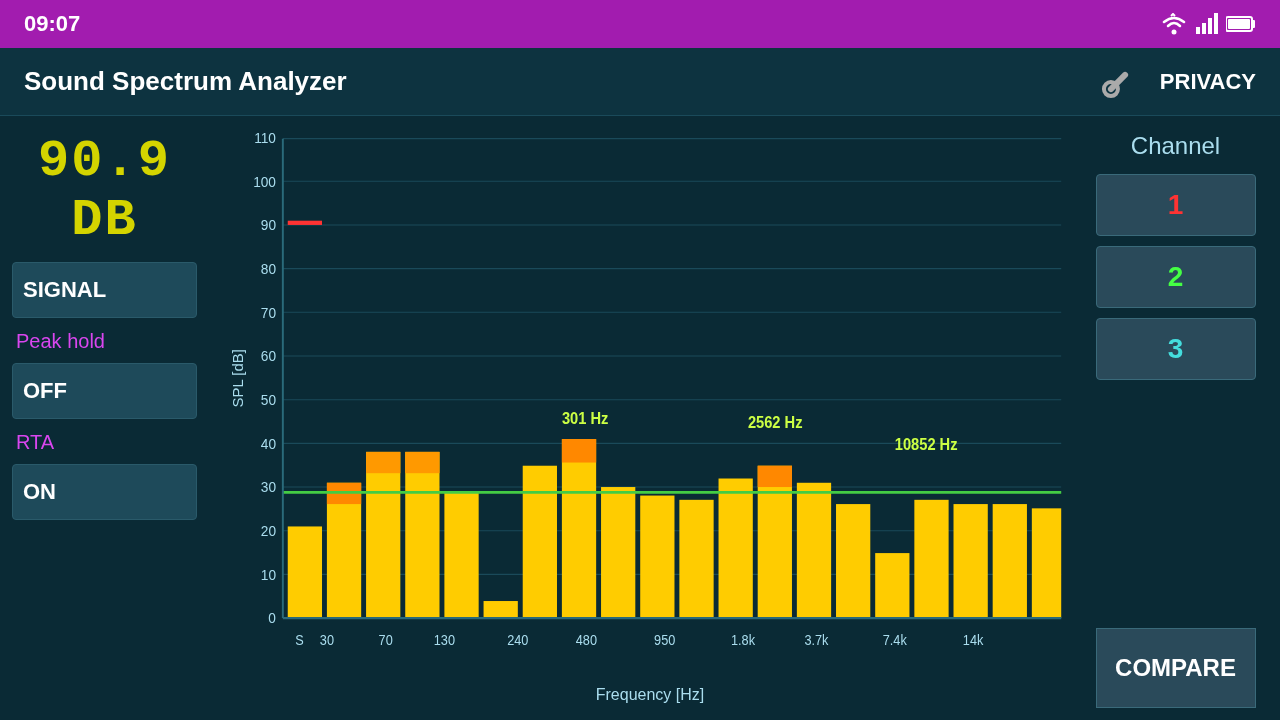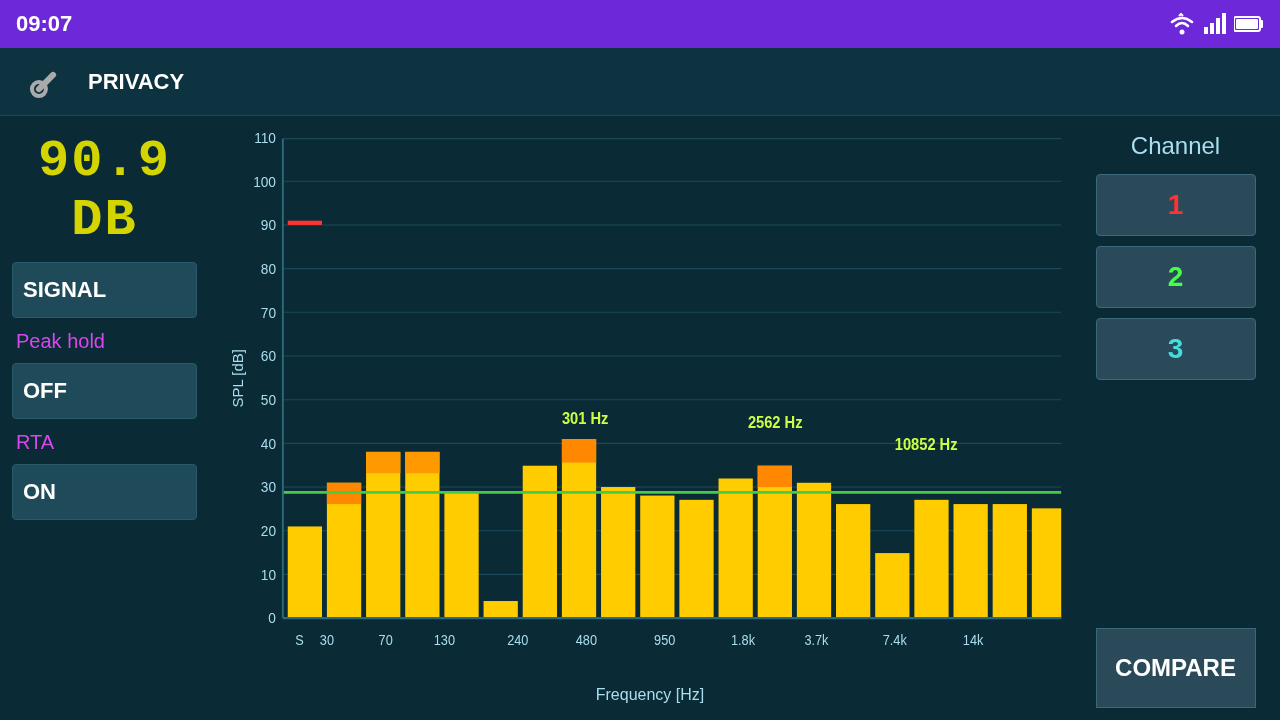--- a/index.html
+++ b/index.html
@@ -7,26 +7,26 @@
       width: 1280px;
       height: 720px;
       background: #0a2a35;
       font-family: 'Arial', sans-serif;
       color: #fff;
       overflow: hidden;
     }
 
     
     #status-bar {
-      background: #6d28d9;
+      background: #a21caf;
       height: 48px;
       display: flex;
       align-items: center;
       justify-content: space-between;
-      padding: 0 16px;
+      padding: 0 24px;
     }
     #status-time {
       font-size: 22px;
       font-weight: bold;
       color: #fff;
     }
     #status-icons {
       display: flex;
       align-items: center;
       gap: 8px;
@@ -200,20 +200,21 @@
 
     <svg width="30" height="18" viewBox="0 0 30 18">
       <rect x="0" y="2" width="26" height="14" rx="2" stroke="white" stroke-width="2" fill="none"></rect>
       <rect x="26" y="5" width="3" height="8" rx="1" fill="white"></rect>
       <rect x="2" y="4" width="22" height="10" rx="1" fill="white"></rect>
     </svg>
   </div>
 </div>
 
 <div id="header">
+  <span id="app-title">Sound Spectrum Analyzer</span>
   <div id="header-right">
 
     <svg width="44" height="44" viewBox="0 0 44 44" style="cursor:pointer">
       <g transform="rotate(-45, 22, 22)">
         <rect x="9" y="19" width="26" height="6" rx="3" fill="#aaa"></rect>
         <circle cx="12" cy="22" r="7" fill="none" stroke="#aaa" stroke-width="4"></circle>
       </g>
     </svg>
     <button id="privacy-btn">PRIVACY</button>
   </div>

